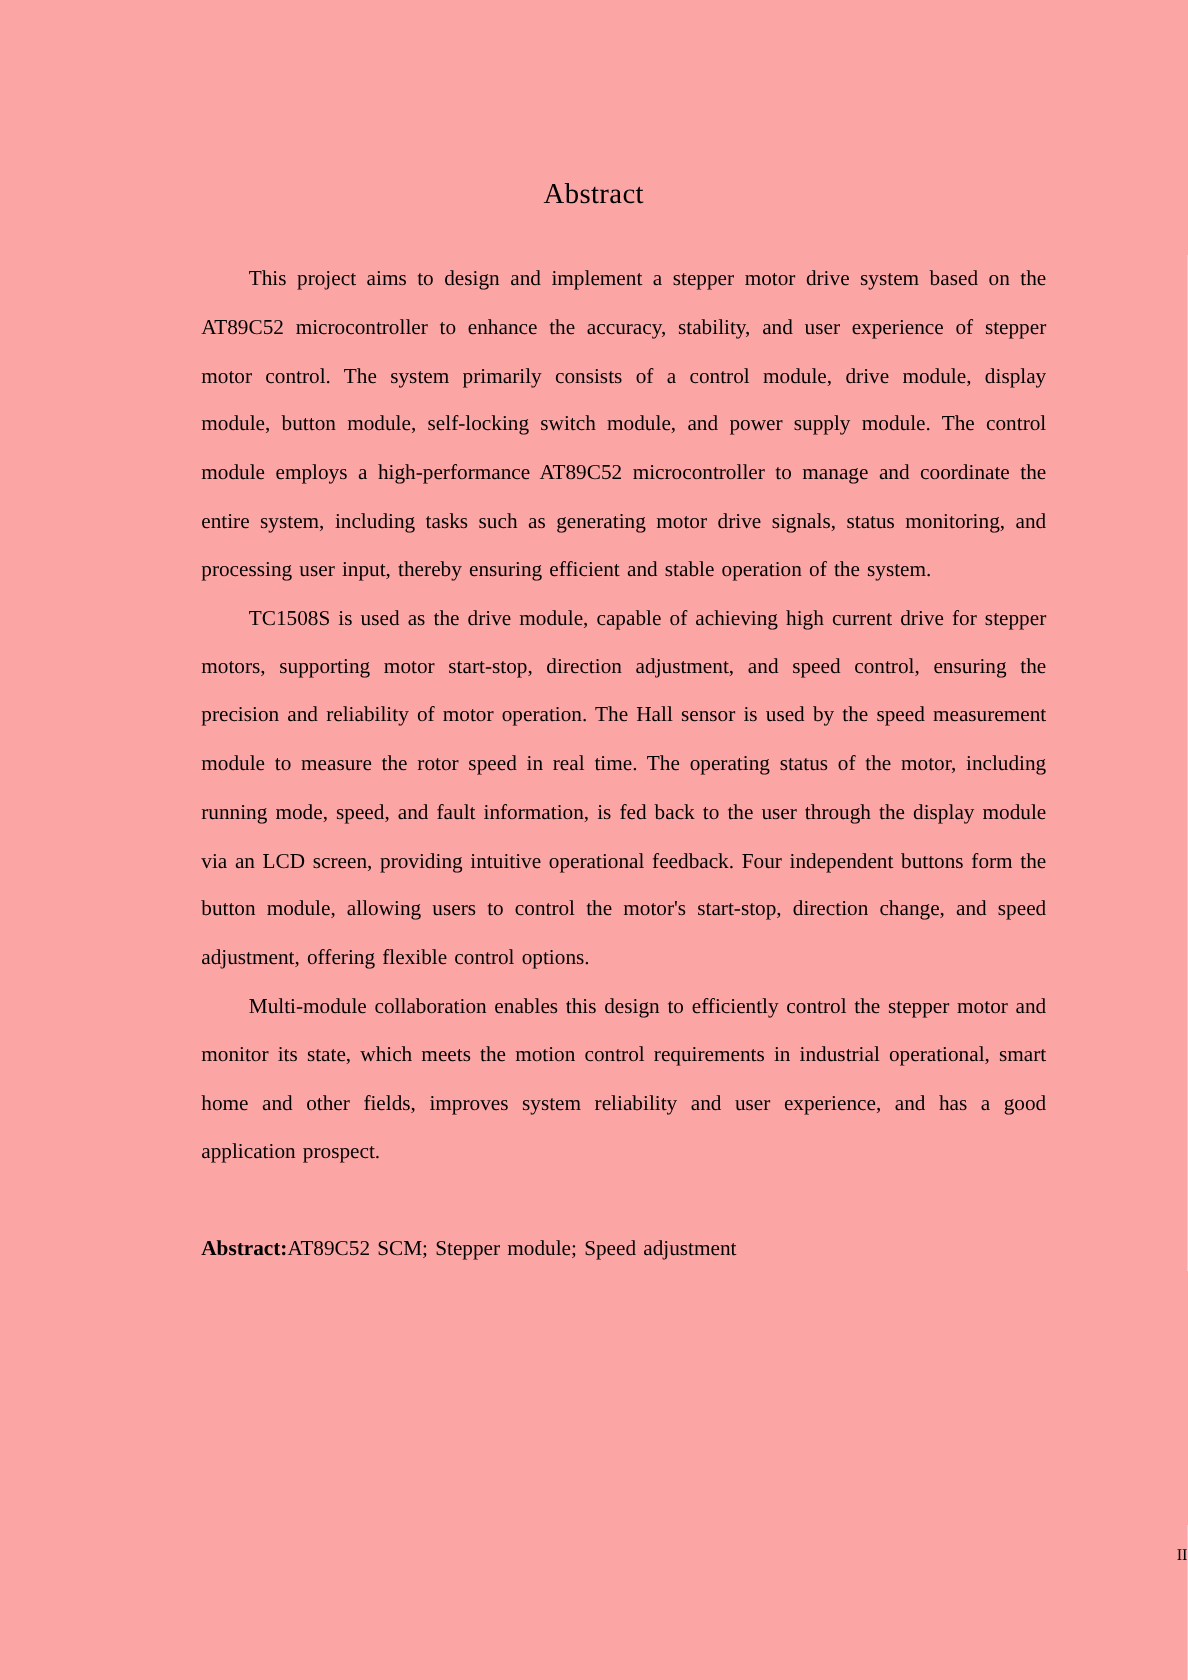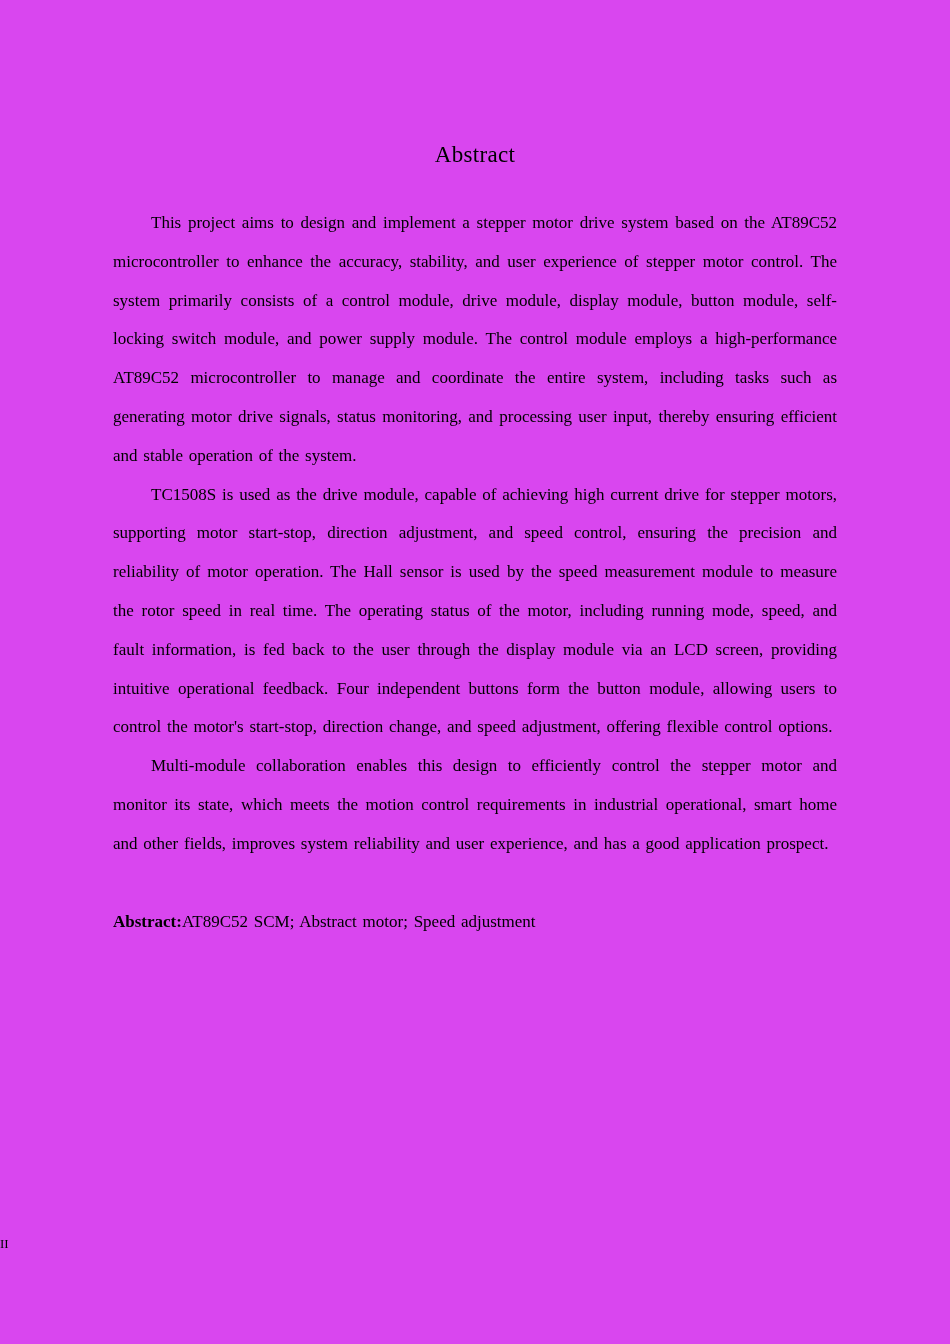--- a/index.html
+++ b/index.html
@@ -11,33 +11,34 @@
     height: 1344px;
     background: #ffffff;
     color: #000000;
     font-family: "Liberation Serif", "DejaVu Serif", serif;
   }
   .page {
     position: relative;
     width: 950px;
     height: 1344px;
     overflow: hidden;
-    background: #d946ef;
+    background: #fca5a5;
   }
   .doc-title {
     margin: 0;
     padding-top: 142px;
     margin-bottom: 36px;
     text-align: center;
     font-size: 23px;
     font-weight: normal;
     letter-spacing: 0.3px;
   }
   .content {
     padding: 0 113px;
+    margin-left: 48px;
   }
   .body-text p {
     margin: 0;
     font-size: 17px;
     line-height: 38.8px;
     text-align: justify;
     text-indent: 38px;
     word-spacing: 1.5px;
   }
   .keywords {
@@ -46,38 +47,38 @@
     text-align: left !important;
   }
   .keywords .kw-label {
     font-weight: bold;
   }
   .page-number {
     position: absolute;
     left: 0;
     right: 0;
     bottom: 92px;
-    text-align: left;
+    text-align: right;
     font-size: 13px;
   }
 </style>
 </head>
 <body>
 
 <div class="page">
 
   <h1 class="doc-title">Abstract</h1>
 
   <div class="content body-text">
 
     <p>This project aims to design and implement a stepper motor drive system based on the AT89C52 microcontroller to enhance the accuracy, stability, and user experience of stepper motor control. The system primarily consists of a control module, drive module, display module, button module, self-locking switch module, and power supply module. The control module employs a high-performance AT89C52 microcontroller to manage and coordinate the entire system, including tasks such as generating motor drive signals, status monitoring, and processing user input, thereby ensuring efficient and stable operation of the system.</p>
 
     <p>TC1508S is used as the drive module, capable of achieving high current drive for stepper motors, supporting motor start-stop, direction adjustment, and speed control, ensuring the precision and reliability of motor operation. The Hall sensor is used by the speed measurement module to measure the rotor speed in real time. The operating status of the motor, including running mode, speed, and fault information, is fed back to the user through the display module via an LCD screen, providing intuitive operational feedback. Four independent buttons form the button module, allowing users to control the motor's start-stop, direction change, and speed adjustment, offering flexible control options.</p>
 
     <p>Multi-module collaboration enables this design to efficiently control the stepper motor and monitor its state, which meets the motion control requirements in industrial operational, smart home and other fields, improves system reliability and user experience, and has a good application prospect.</p>
 
-    <p class="keywords"><span class="kw-label">Abstract:</span><span>AT89C52 SCM; Abstract motor; Speed adjustment</span></p>
+    <p class="keywords"><span class="kw-label">Abstract:</span><span>AT89C52 SCM; Stepper module; Speed adjustment</span></p>
 
   </div>
 
   <div class="page-number">II</div>
 
 </div>
 
 </body></html>

